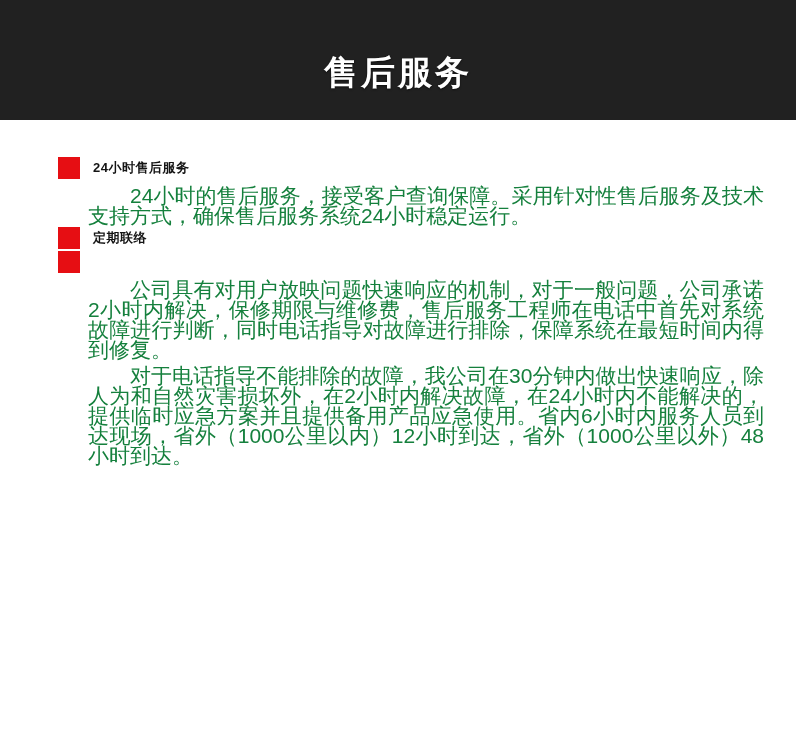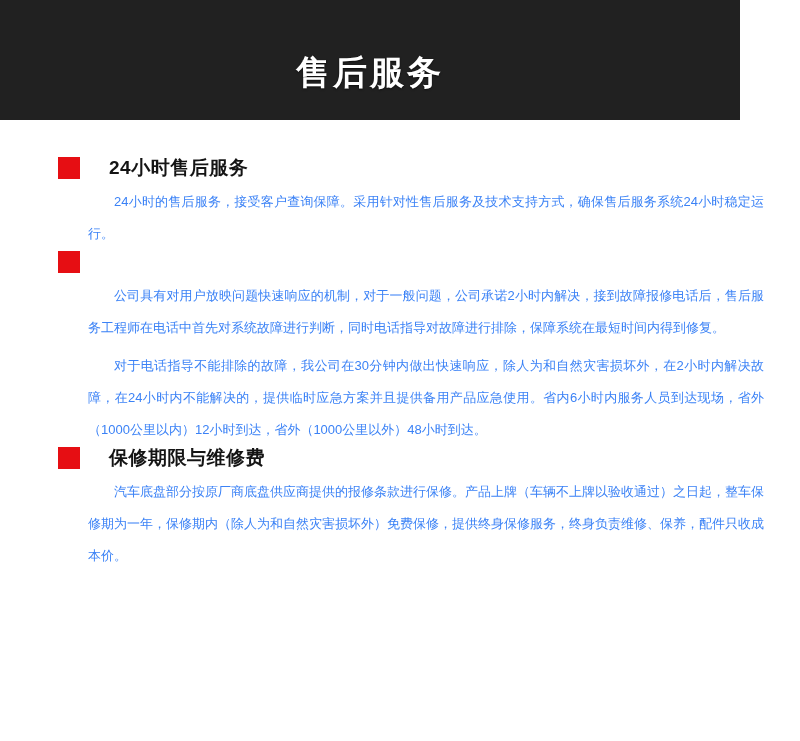--- a/index.html
+++ b/index.html
@@ -10,21 +10,21 @@
   .page {
     position: relative;
     width: 800px;
     height: 741px;
     background: #ffffff;
     overflow: hidden;
     font-family: "Liberation Sans", "DejaVu Sans", sans-serif;
   }
   .banner {
     box-sizing: border-box;
-    width: 740px;
+    width: 796px;
     height: 120px;
     background: #212121;
     display: flex;
     align-items: center;
     justify-content: center;
     padding-top: 26px;
   }
   .banner-title {
     margin: 0;
     color: #ffffff;
@@ -45,32 +45,32 @@
     gap: 13px;
     height: 24px;
   }
   .bullet {
     flex: 0 0 auto;
     width: 22px;
     height: 22px;
     background: #e60e13;
   }
   .sec-title {
-    margin: 16px;
-    font-size: 19px;
+    margin: 0;
+    font-size: 13px;
     font-weight: bold;
     color: #141414;
     letter-spacing: 0.5px;
   }
   .sec-body {
     margin: 6px 0 0 30px;
     width: 676px;
-    font-size: 13px;
-    line-height: 32px;
-    color: #3b82f6;
+    font-size: 21px;
+    line-height: 20px;
+    color: #15803d;
     text-indent: 2em;
     text-align: justify;
   }
   section { margin: 0; }
 </style>
 </head>
 <body>
 
 <div class="page">
 
@@ -82,32 +82,29 @@
 
     <section>
       <div class="sec-head">
         <span class="bullet" style="background-color: rgb(230, 14, 19);"></span>
         <h2 class="sec-title">24小时售后服务</h2>
       </div>
       <p class="sec-body">24小时的售后服务，接受客户查询保障。采用针对性售后服务及技术支持方式，确保售后服务系统24小时稳定运行。</p>
     </section>
 
     <section>
+      <div class="sec-head">
+        <span class="bullet" style="background-color: rgb(230, 14, 19);"></span>
+        <h2 class="sec-title">定期联络</h2>
+      </div>
     </section>
 
     <section>
       <div class="sec-head">
         <span class="bullet" style="background-color: rgb(230, 14, 19);"></span>
       </div>
-      <p class="sec-body">公司具有对用户放映问题快速响应的机制，对于一般问题，公司承诺2小时内解决，接到故障报修电话后，售后服务工程师在电话中首先对系统故障进行判断，同时电话指导对故障进行排除，保障系统在最短时间内得到修复。</p>
+      <p class="sec-body">公司具有对用户放映问题快速响应的机制，对于一般问题，公司承诺2小时内解决，保修期限与维修费，售后服务工程师在电话中首先对系统故障进行判断，同时电话指导对故障进行排除，保障系统在最短时间内得到修复。</p>
       <p class="sec-body">对于电话指导不能排除的故障，我公司在30分钟内做出快速响应，除人为和自然灾害损坏外，在2小时内解决故障，在24小时内不能解决的，提供临时应急方案并且提供备用产品应急使用。省内6小时内服务人员到达现场，省外（1000公里以内）12小时到达，省外（1000公里以外）48小时到达。</p>
     </section>
 
-    <section>
-      <div class="sec-head">
-        <span class="bullet" style="background-color: rgb(230, 14, 19);"></span>
-        <h2 class="sec-title">保修期限与维修费</h2>
-      </div>
-      <p class="sec-body">汽车底盘部分按原厂商底盘供应商提供的报修条款进行保修。产品上牌（车辆不上牌以验收通过）之日起，整车保修期为一年，保修期内（除人为和自然灾害损坏外）免费保修，提供终身保修服务，终身负责维修、保养，配件只收成本价。</p>
-    </section>
 
   </main>
 </div>
 
 </body></html>

